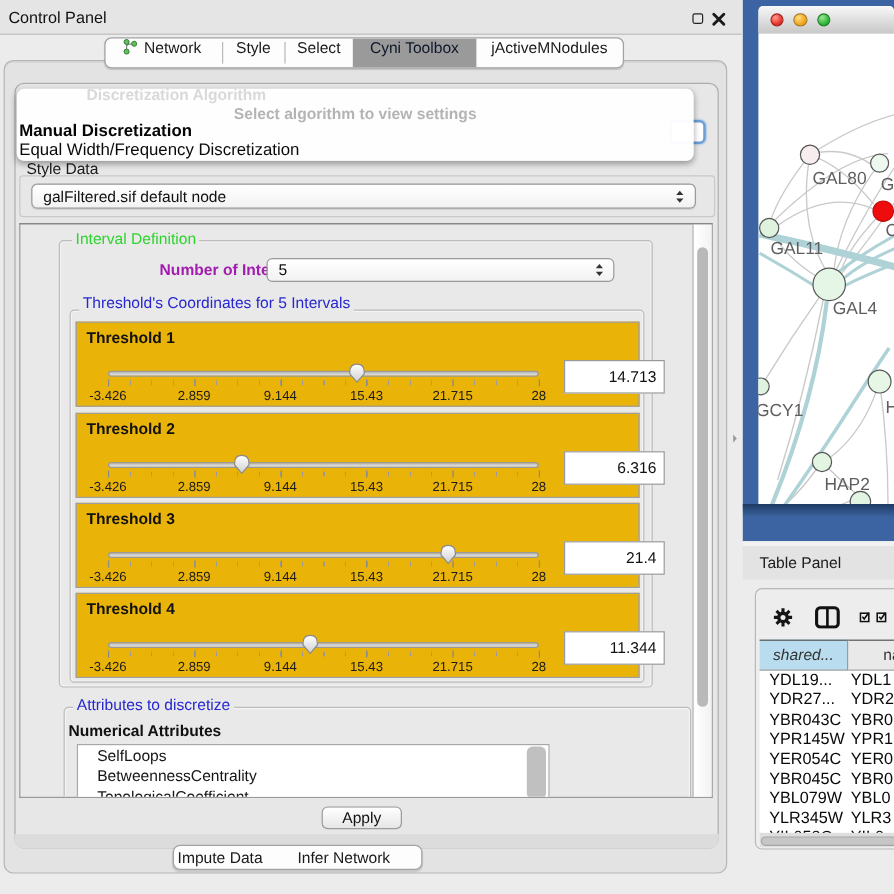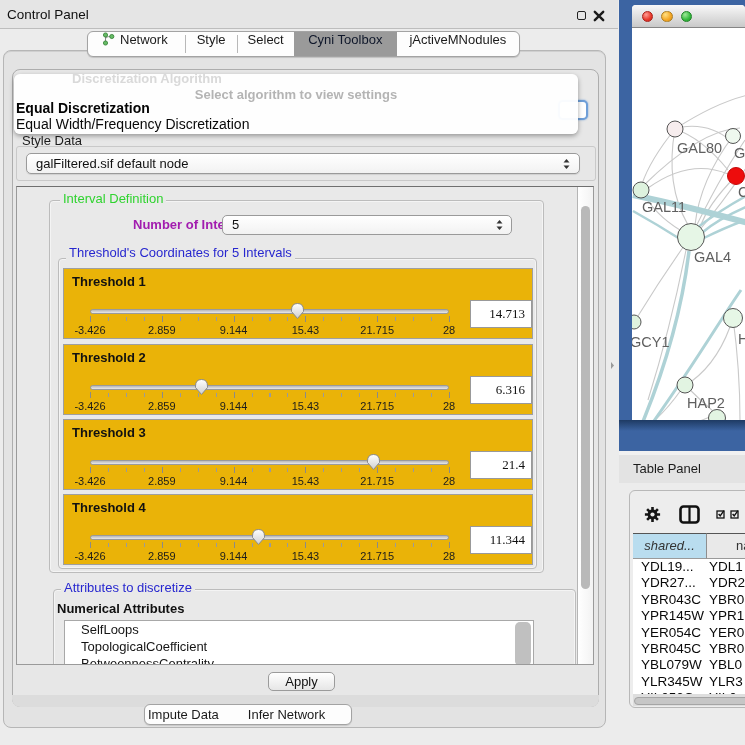--- a/index.html
+++ b/index.html
@@ -24,22 +24,22 @@
 .grouplab{position:absolute;font-size:13px;padding:0 3px;background:#e9e9e9;}
 .bold{font-weight:bold;}
 #ncombo{position:absolute;left:205px;top:28px;width:290px;height:20px;background:linear-gradient(#ffffff,#f2f2f2);border:1px solid #9a9a9a;border-radius:5px;font-size:13px;color:#111;line-height:18px;padding-left:9px;}
 .tbox{position:absolute;width:470px;height:71px;background:#eab308;border:1px solid #9f9f9f;}
 .tlab{position:absolute;left:8px;top:5px;font-size:13px;font-weight:bold;color:#111;}
 .track{position:absolute;left:26px;top:40px;width:359px;height:5px;background:linear-gradient(#b8b8b8,#e8e8e8);border:1px solid #9a9a9a;border-radius:3px;}
 .thumb{position:absolute;top:33px;}
 .ticks{position:absolute;left:26px;top:48px;width:360px;height:4px;background:repeating-linear-gradient(90deg,#9a9a9a 0,#9a9a9a 1px,transparent 1px,transparent 17.95px);}
 .majtick{position:absolute;top:47px;width:1px;height:6px;background:#8a8a8a;}
 .ticklab{position:absolute;top:55px;transform:translateX(-50%);font-size:11px;font-weight:normal;color:#1c1c1c;}
-.vfield{position:absolute;left:406px;top:31px;width:62px;height:28px;background:#ffffff;border:1px solid #999;font-size:13px;color:#111;text-align:right;line-height:26px;padding-right:6px;font-family:Liberation Serif, serif;}
-#alist{position:absolute;left:47px;top:433px;width:470px;height:46px;background:#ffffff;border:1px solid #a8a8a8;font-size:13px;color:#151515;overflow:hidden;}
+.vfield{position:absolute;left:406px;top:31px;width:84px;height:28px;background:#ffffff;border:1px solid #999;font-size:13px;color:#111;text-align:right;line-height:26px;padding-right:6px;}
+#alist{position:absolute;left:47px;top:433px;width:394px;height:46px;background:#ffffff;border:1px solid #a8a8a8;font-size:13px;color:#151515;overflow:hidden;}
 #alist div{padding-left:16px;height:17px;line-height:17px;}
 #vsb{position:absolute;left:560px;top:0;width:18px;height:479px;background:linear-gradient(90deg,#ffffff,#f1f1f1);border-left:1px solid #b5b5b5;}
 #vsb .th{position:absolute;left:3px;top:19px;width:9px;height:383px;background:#b9b9b9;border-radius:5px;}
 #applybtn{position:absolute;left:268px;top:672px;width:67px;height:19px;background:linear-gradient(#ffffff,#e6e6e6);border:1px solid #9b9b9b;border-radius:5px;font-size:13px;color:#111;text-align:center;line-height:17px;}
 #bottombar{position:absolute;left:12px;top:695px;width:587px;height:12px;background:#dcdcdc;border-radius:0 0 8px 8px;}
 #btabs{position:absolute;left:144px;top:704px;height:21px;background:#fdfdfd;border:1px solid #a3a3a3;border-radius:6px;display:flex;overflow:hidden;box-shadow:0 1px 1px rgba(0,0,0,0.12);}
 #btabs .seg{font-size:13px;color:#1a1a1a;display:flex;align-items:center;padding:0 14.5px;}
 #btabs .seg.sel{background:#9a9a9a;color:#e9e9e9;}
 #popup{position:absolute;left:14px;top:74px;width:564px;height:60px;background:rgba(255,255,255,0.96);border-radius:6px;box-shadow:0 2px 5px rgba(0,0,0,0.35);}
 #popup .ghost{position:absolute;left:10px;top:-3px;font-size:13px;font-weight:bold;color:#d9d9d9;margin-left:48px;}
@@ -210,32 +210,32 @@
       <div class="ticklab" style="left:313.2px">21.715</div>
       <div class="majtick" style="left:385.0px"></div>
       <div class="ticklab" style="left:385.0px">28</div>
       <div class="vfield">11.344</div>
     </div>
     <div class="groupbox" style="left:36px;top:402px;width:523px;height:90px;"></div>
     <div class="grouplab" style="left:44px;top:393px;color:#2727cf;background:#e9e9e9;">Attributes to discretize</div>
     <div class="bold abs" style="left:40px;top:414px;font-size:13px;color:#111;">Numerical Attributes</div>
     <div id="alist">
       <div>SelfLoops</div>
+      <div>BetweennessCentrality</div>
       <div>TopologicalCoefficient</div>
-      <div>BetweennessCentrality</div>
       <div style="position:absolute;right:2px;top:1px;width:11px;height:44px;background:#c0c0c0;border-radius:5px;"></div>
     </div>
     <div id="vsb">
       <div class="th"></div>
     </div>
   </div>
 <div id="popup">
     <div class="ghost">Discretization Algorithm</div>
     <div class="sel">Select algorithm to view settings</div>
-    <div class="it1">Equal Discretization</div>
+    <div class="it1">Manual Discretization</div>
     <div class="it2">Equal Width/Frequency Discretization</div>
   </div>
 <div id="bottombar"></div>
 <div id="applybtn">Apply</div>
 <div id="btabs">
     <div class="seg" style="padding:0 3px">Impute Data</div>
     <div class="seg" style="padding:0 26px">Infer Network</div>
   </div>
 <svg id="splitarrow" width="5" height="9" viewBox="0 0 5 9">
     <path d="M1 1 L4 4.5 L1 8 Z" fill="#9a9a9a"></path>

